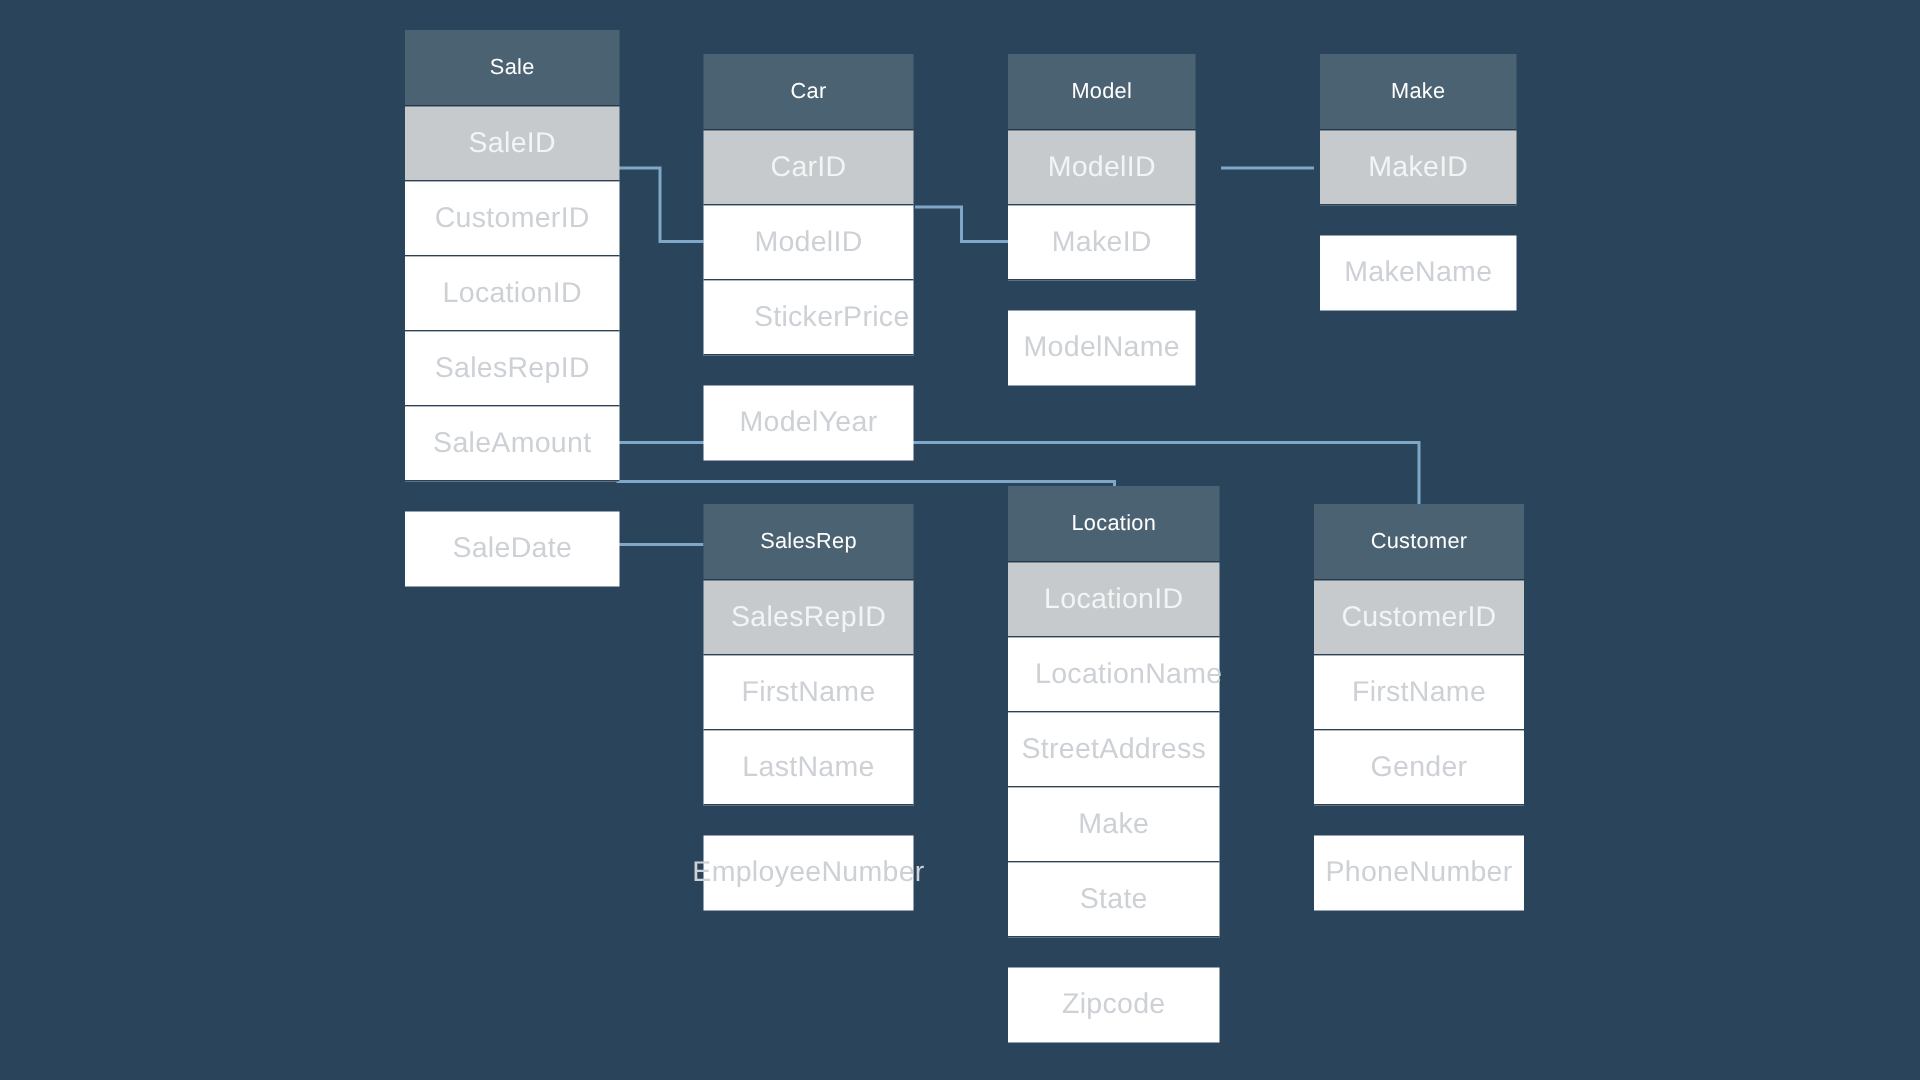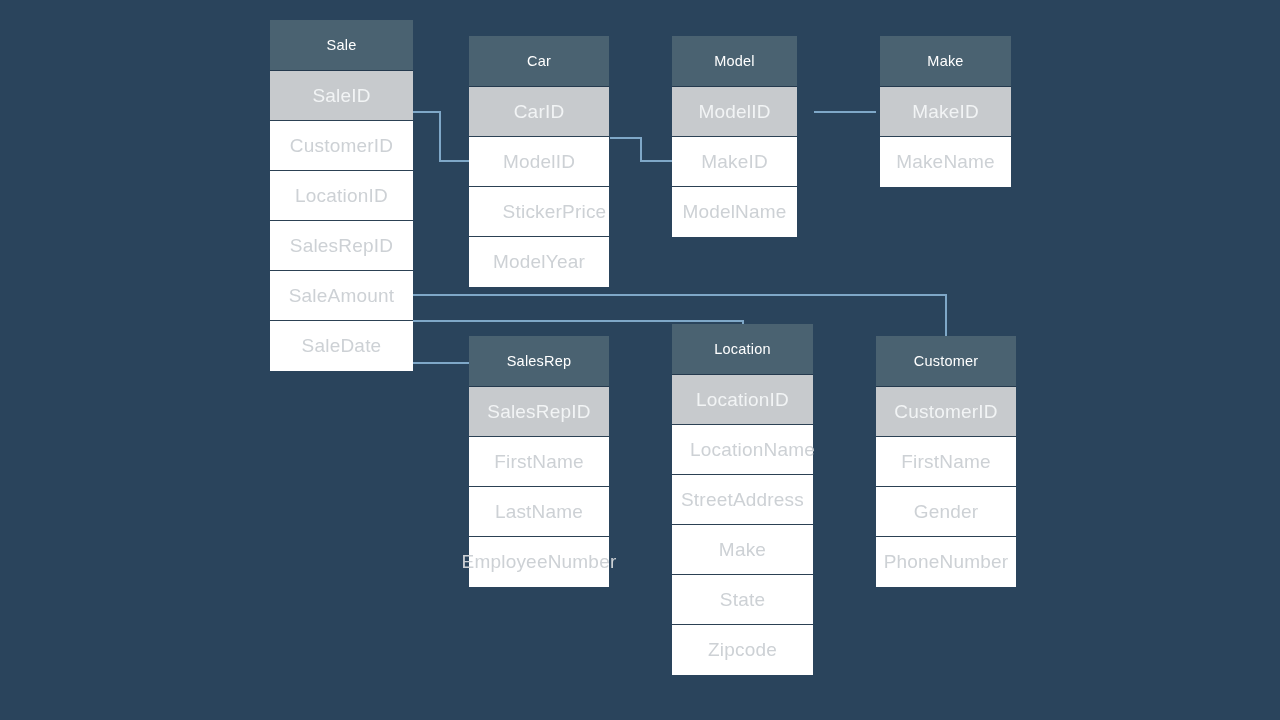--- a/index.html
+++ b/index.html
@@ -54,20 +54,21 @@
     font-size: 19px;
     letter-spacing: 0.2px;
     display: flex;
     align-items: center;
     justify-content: center;
     height: 50px;
     border-bottom: 1px solid #2c4154;
   }
   .entity-row:last-child {
     border-bottom: none;
+    margin-top: 20px;
   }
   .entity-row.pk {
     background: #c7cacd;
     color: #f2f4f5;
   }
 </style>
 </head>
 <body>
 
 <div id="canvas">

